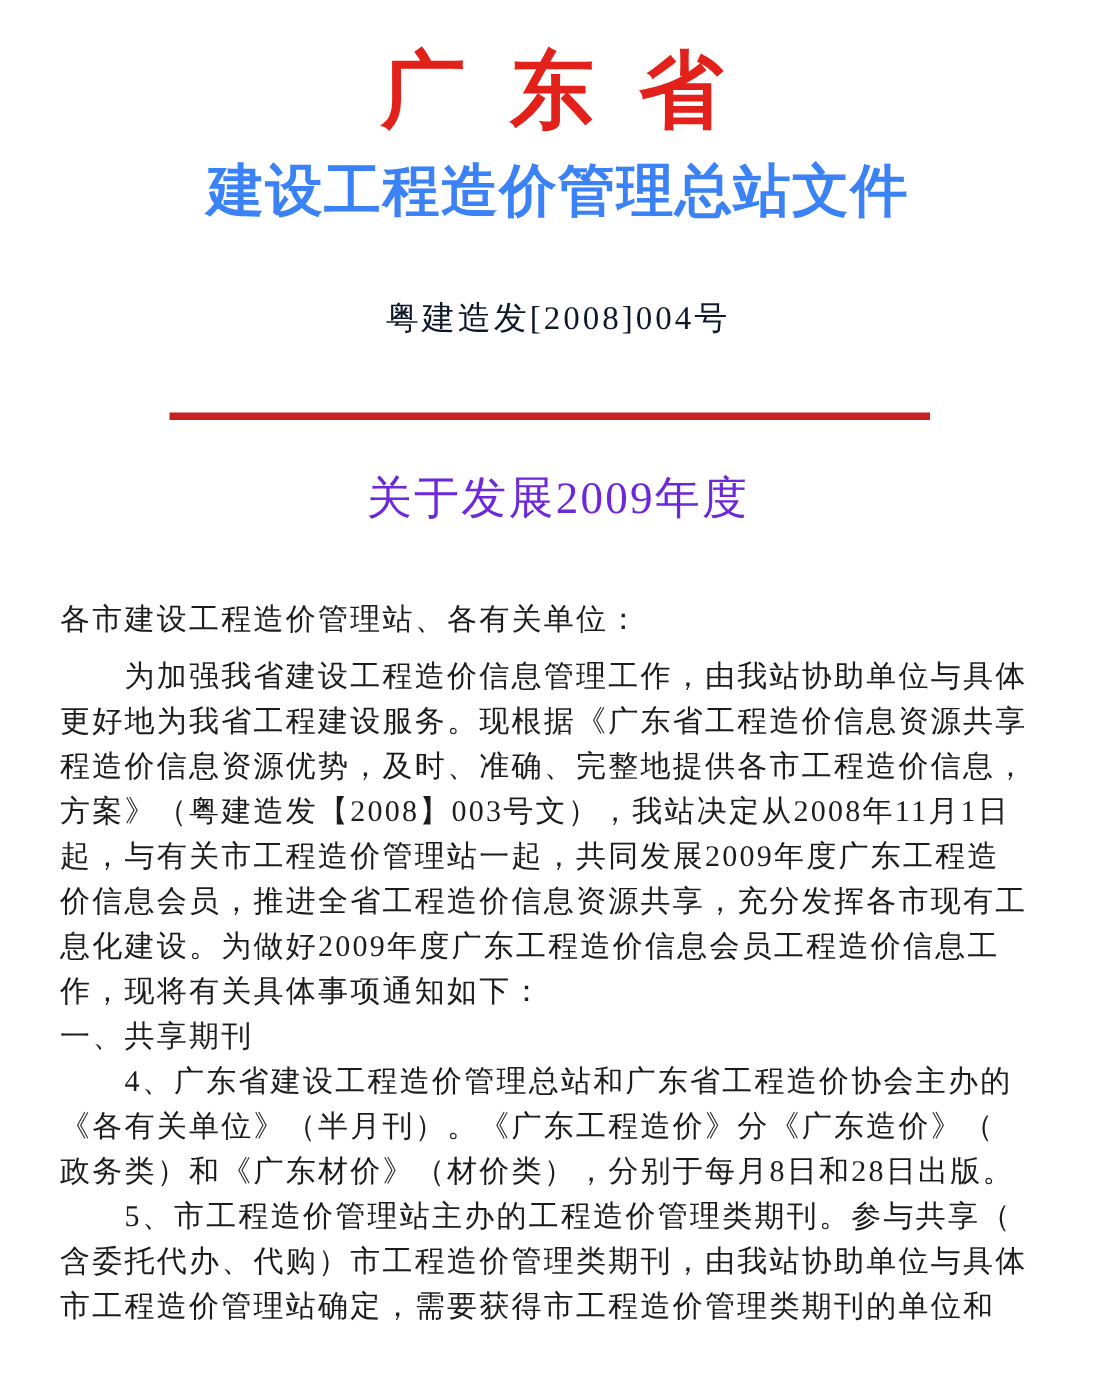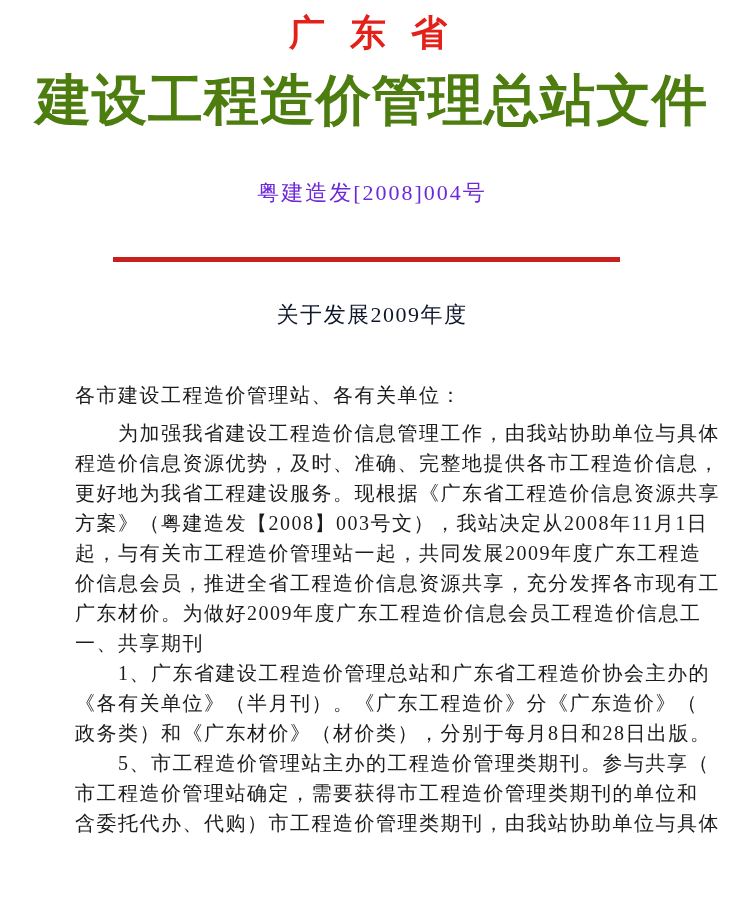--- a/index.html
+++ b/index.html
@@ -8,66 +8,66 @@
     position: relative;
     width: 744px;
     height: 917px;
     margin: 0 auto;
     background: #ffffff;
     overflow: hidden;
     font-family: "Liberation Serif", "DejaVu Serif", serif;
     color: #1a1a1a;
   }
   .org-line1 {
-    padding-top: 15px;
+    padding-top: 33px;
     text-align: center;
     color: #e2221a;
-    font-size: 36px;
+    font-size: 56px;
     font-weight: bold;
     line-height: 1;
     letter-spacing: 8px;
     white-space: nowrap;
   }
   .org-line2 {
     margin-top: 18px;
     text-align: center;
-    color: #4d7c0f;
-    font-size: 55px;
+    color: #3b82f6;
+    font-size: 38px;
     font-weight: bold;
     line-height: 1.15;
     letter-spacing: 1px;
     white-space: nowrap;
   }
   .doc-number {
     margin-top: 48px;
     text-align: center;
-    color: #6d28d9;
+    color: #0f172a;
     font-size: 22px;
     line-height: 1.2;
     letter-spacing: 2px;
   }
   .red-rule {
     margin-top: 50px;
     margin-left: 113px;
     width: 507px;
     height: 5px;
     background: #c9201d;
   }
   .doc-title {
     margin-top: 32px;
     text-align: center;
-    color: #0f172a;
-    font-size: 22px;
+    color: #6d28d9;
+    font-size: 30px;
     font-weight: normal;
     line-height: 41px;
     letter-spacing: 1.5px;
   }
   .body-text {
     margin-top: 45px;
-    padding-left: 75px;
+    padding-left: 40px;
     color: #1c1c1c;
     font-size: 20px;
     letter-spacing: 1.5px;
   }
   .body-line {
     line-height: 30px;
     white-space: nowrap;
   }
   .salutation {
     margin-bottom: 8px;
@@ -85,28 +85,29 @@
     <div class="red-rule"></div>
   </header>
 
   <div class="doc-title">
     <div>关于发展2009年度</div>
   </div>
 
   <div class="body-text">
     <div class="body-line salutation">各市建设工程造价管理站、各有关单位：</div>
     <div class="body-line">　　为加强我省建设工程造价信息管理工作，由我站协助单位与具体</div>
+    <div class="body-line">更好地为我省工程建设服务。现根据《广东省工程造价信息资源共享</div>
     <div class="body-line">程造价信息资源优势，及时、准确、完整地提供各市工程造价信息，</div>
-    <div class="body-line">更好地为我省工程建设服务。现根据《广东省工程造价信息资源共享</div>
     <div class="body-line">方案》（粤建造发【2008】003号文），我站决定从2008年11月1日</div>
     <div class="body-line">起，与有关市工程造价管理站一起，共同发展2009年度广东工程造</div>
     <div class="body-line">价信息会员，推进全省工程造价信息资源共享，充分发挥各市现有工</div>
-    <div class="body-line">广东材价。为做好2009年度广东工程造价信息会员工程造价信息工</div>
+    <div class="body-line">息化建设。为做好2009年度广东工程造价信息会员工程造价信息工</div>
+    <div class="body-line">作，现将有关具体事项通知如下：</div>
     <div class="body-line">一、共享期刊</div>
-    <div class="body-line">　　1、广东省建设工程造价管理总站和广东省工程造价协会主办的</div>
+    <div class="body-line">　　4、广东省建设工程造价管理总站和广东省工程造价协会主办的</div>
     <div class="body-line">《各有关单位》（半月刊）。《广东工程造价》分《广东造价》（</div>
     <div class="body-line">政务类）和《广东材价》（材价类），分别于每月8日和28日出版。</div>
     <div class="body-line">　　5、市工程造价管理站主办的工程造价管理类期刊。参与共享（</div>
+    <div class="body-line">含委托代办、代购）市工程造价管理类期刊，由我站协助单位与具体</div>
     <div class="body-line">市工程造价管理站确定，需要获得市工程造价管理类期刊的单位和</div>
-    <div class="body-line">含委托代办、代购）市工程造价管理类期刊，由我站协助单位与具体</div>
   </div>
 
 </div>
 
 </body></html>

